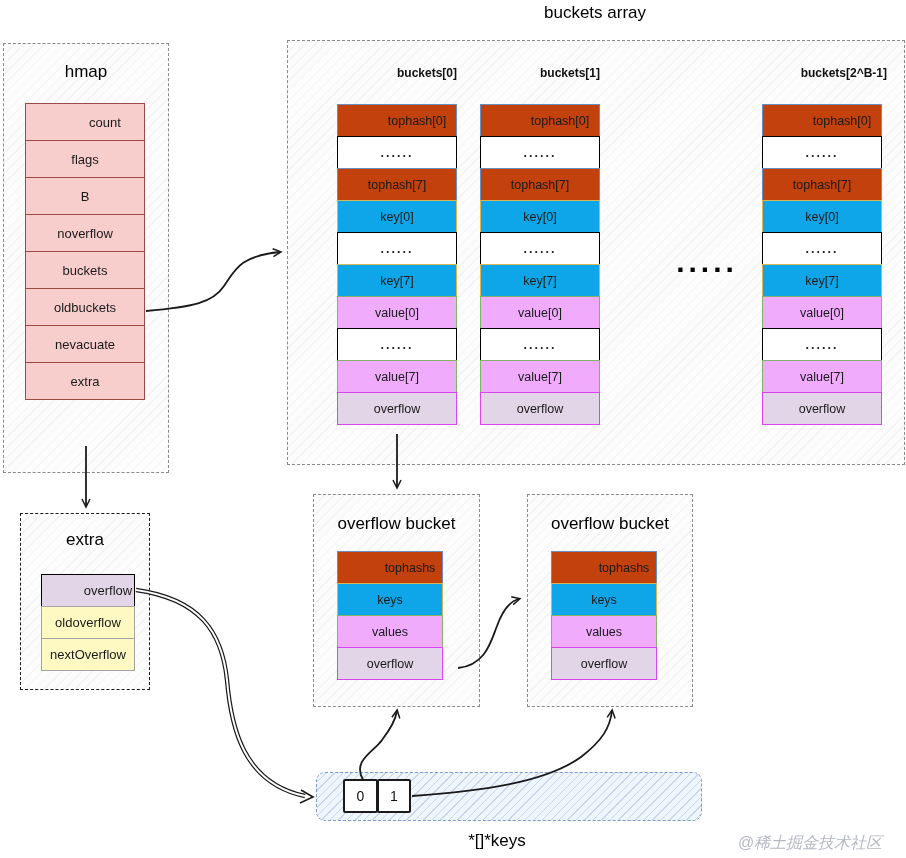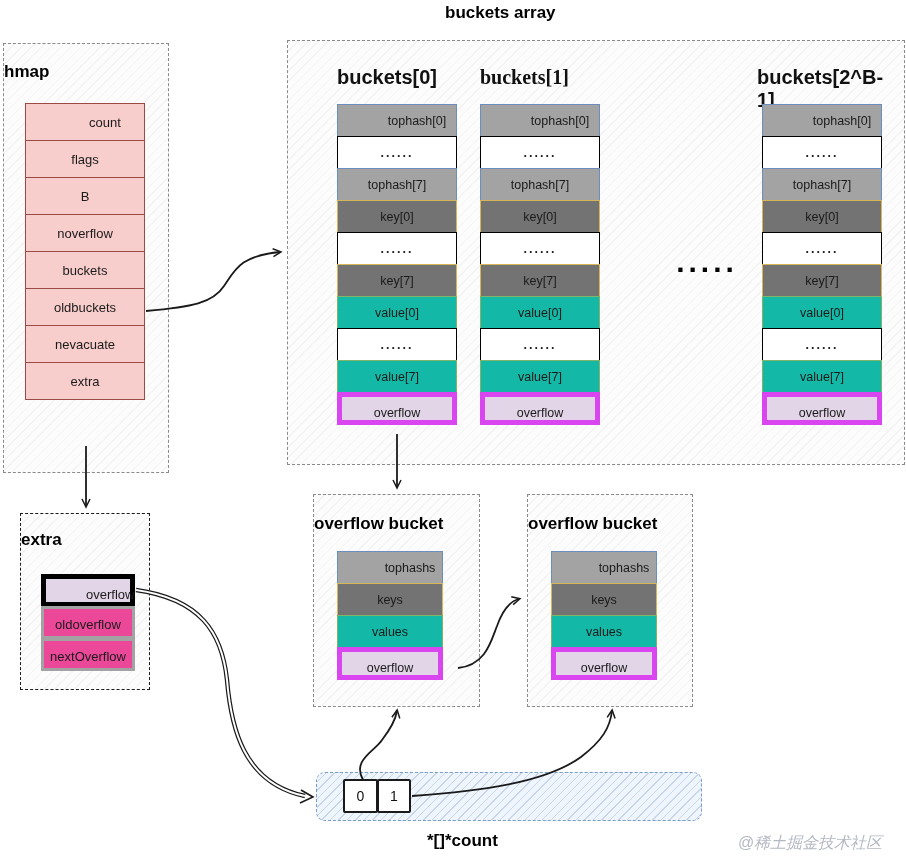--- a/index.html
+++ b/index.html
@@ -10,37 +10,37 @@
   }
   .sketchbg {
     background-color:#fcfcfc;
     background-image: repeating-linear-gradient(135deg,
       rgba(130,130,130,0.07) 0px, rgba(130,130,130,0.07) 1px,
       transparent 1px, transparent 7px);
   }
   .dashed-gray { border:1.6px dashed #8a8a8a; }
   .dashed-black { border:1.8px dashed #1a1a1a; }
   .abs { position:absolute; }
-  .title { font-weight:bold; color:#000; }
+  .title { font-weight:normal; color:#000; text-align:center; }
   .diagram-title { font-size:17px; }
   .box-title { font-size:17px; }
-  .col-header { font-size:20px; font-weight:bold; text-align:left; position:absolute; width:120px; }
+  .col-header { font-size:12px; font-weight:bold; text-align:right; position:absolute; width:120px; }
   .stack { position:absolute; }
   .cell {
     width:120px; height:33px; line-height:32px; text-align:center;
     font-size:12.5px; margin-top:-1px; position:relative; color:#1a1a1a;
   }
   .cell:first-child { margin-top:0;padding-left:40px; }
-  .c-blue   { background:#a3a3a3; border:1px solid #6c8ebf; }
-  .c-yellow { background:#737373; border:1px solid #d6b656; }
-  .c-green  { background:#14b8a6; border:1px solid #82b366; }
-  .c-purple { background:#e1d5e7; border:5px solid #d946ef; }
+  .c-blue   { background:#c2410c; border:1px solid #6c8ebf; }
+  .c-yellow { background:#0ea5e9; border:1px solid #d6b656; }
+  .c-green  { background:#f0abfc; border:1px solid #82b366; }
+  .c-purple { background:#e1d5e7; border:1px solid #d946ef; }
   .c-white  { background:#ffffff; border:1px solid #000000; font-weight:bold; letter-spacing:2px; }
   .c-pink   { background:#f8cecc; border:1px solid #9c4a44; height:38px; line-height:37px; font-size:13px; }
-  .c-plain  { background:#ec4899; border:3px solid #a3a3a3; }
+  .c-plain  { background:#fef9c3; border:1px solid #a3a3a3; }
   .extra-cell { width:94px; height:33px; line-height:32px; font-size:13px; }
   .ob-cell { width:106px; }
   .dots-big {
     position:absolute; font-weight:bold; font-size:30px; letter-spacing:4px;
     color:#000;
   }
   .bmap-box {
     position:absolute; border:1.6px dashed #7a9cc6; border-radius:9px;
     background-color:#eff5fd;
     background-image: repeating-linear-gradient(135deg,
@@ -73,21 +73,21 @@
     <div class="cell c-pink">noverflow</div>
     <div class="cell c-pink">buckets</div>
     <div class="cell c-pink">oldbuckets</div>
     <div class="cell c-pink">nevacuate</div>
     <div class="cell c-pink">extra</div>
   </div>
 
   <div class="abs sketchbg dashed-gray" style="left:287px; top:40px; width:618px; height:425px;"></div>
 
   <div class="col-header" style="left:337px; top:66px;">buckets[0]</div>
-  <div class="col-header" style="left:480px; top:66px;font-family:Liberation Serif, serif;">buckets[1]</div>
+  <div class="col-header" style="left:480px; top:66px;">buckets[1]</div>
   <div class="col-header" style="left:757px; top:66px; width:130px;">buckets[2^B-1]</div>
 
   <div class="stack" style="left:337px; top:104px;">
     <div class="cell c-blue">tophash[0]</div>
     <div class="cell c-white">......</div>
     <div class="cell c-blue">tophash[7]</div>
     <div class="cell c-yellow">key[0]</div>
     <div class="cell c-white">......</div>
     <div class="cell c-yellow">key[7]</div>
     <div class="cell c-green">value[0]</div>
@@ -149,21 +149,21 @@
   <div class="stack" style="left:551px; top:551px;">
     <div class="cell c-blue ob-cell">tophashs</div>
     <div class="cell c-yellow ob-cell">keys</div>
     <div class="cell c-green ob-cell">values</div>
     <div class="cell c-purple ob-cell">overflow</div>
   </div>
 
   <div class="bmap-box" style="left:316px; top:772px; width:386px; height:49px;"></div>
   <div class="bmap-cell" style="left:343px; top:779px;">0</div>
   <div class="bmap-cell" style="left:377px; top:779px; width:34px;">1</div>
-  <div class="abs title" style="left:427px; top:831px; width:140px; font-size:17px;">*[]*count</div>
+  <div class="abs title" style="left:427px; top:831px; width:140px; font-size:17px;">*[]*keys</div>
 
   <div class="watermark" style="left:707px; top:833px; width:175px;font-style:italic;">@稀土掘金技术社区</div>
 
   <svg class="overlay" width="906" height="858" viewBox="0 0 906 858">
     <defs>
       <marker id="arrow" markerWidth="11" markerHeight="10" refX="8" refY="5" orient="auto" markerUnits="userSpaceOnUse">
         <path d="M1,1 L9,5 L1,9" fill="none" stroke="#1a1a1a" stroke-width="1.5"></path>
       </marker>
     </defs>
 

